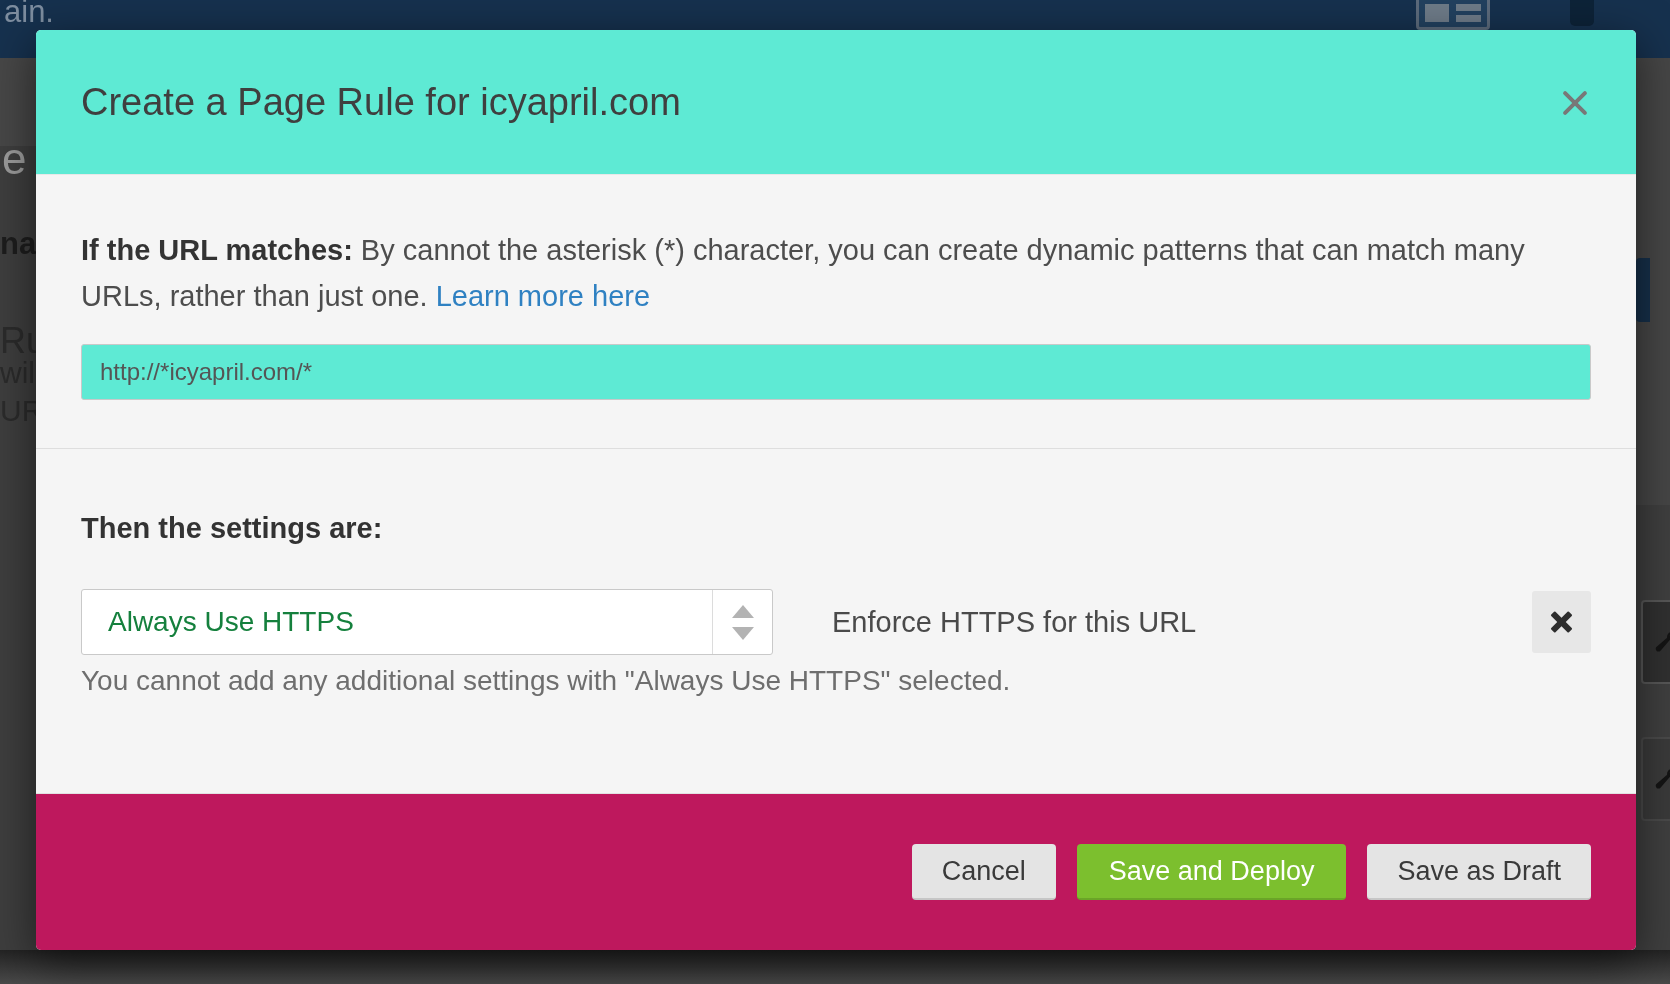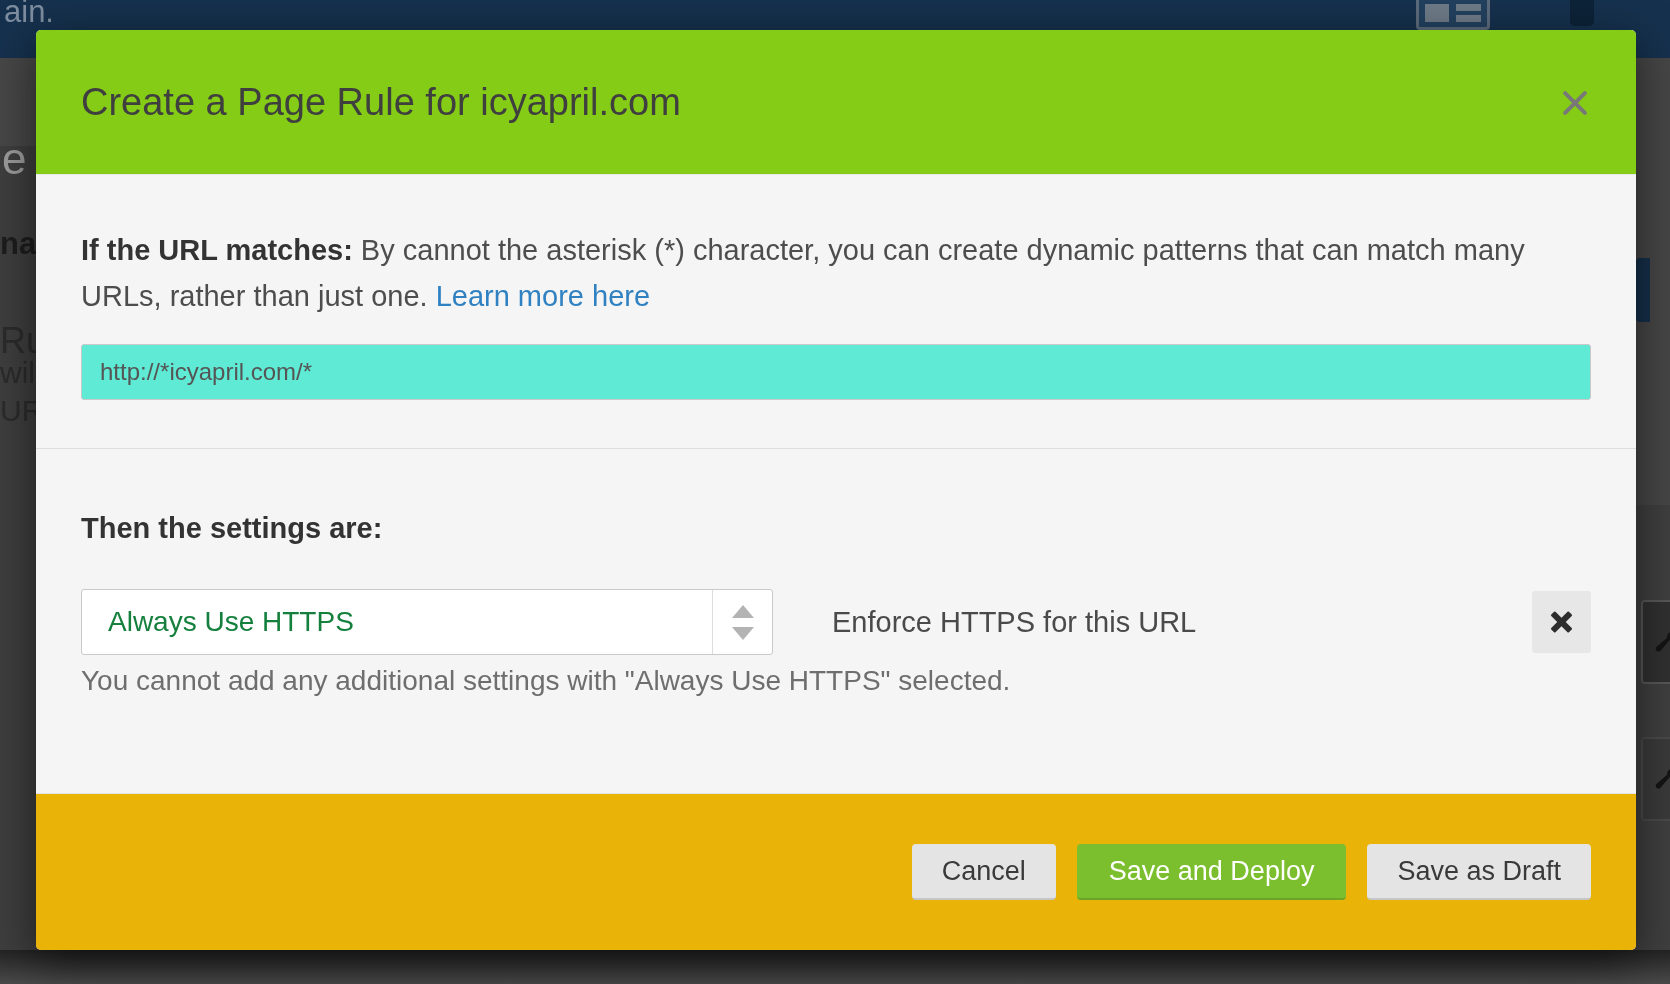--- a/index.html
+++ b/index.html
@@ -35,21 +35,21 @@
   .wrench-btn.w2 { top:679px; background:#3a3a3a; border-color:#4a4a4a; }
   .wrench-glyph { width:30px; height:30px; margin-left:6px; }
 
   .dim-bottom { position:absolute; left:0; top:950px; width:1670px; height:34px;
                 background:linear-gradient(#232323,#4a4a4a); }
 
   
   .modal { position:absolute; left:36px; top:30px; width:1600px; height:920px;
            background:#f5f5f5; border-radius:5px; box-shadow:0 12px 45px rgba(0,0,0,.55);
            display:flex; flex-direction:column; overflow:hidden; }
-  .modal-header { height:145px; background:#84cc16; border-bottom:1px solid #e8e8e8;
+  .modal-header { height:145px; background:#5eead4; border-bottom:1px solid #e8e8e8;
                   display:flex; align-items:center; padding:0 45px; position:relative; flex:0 0 auto; }
   .modal-title { font-size:38px; color:#3f3f3f; font-weight:400; }
   .close-btn { position:absolute; right:40px; top:52px; width:42px; height:42px; cursor:pointer; }
   .close-btn .bar { position:absolute; left:5px; top:19px; width:32px; height:4px; background:#787878; border-radius:2px; }
   .close-btn .bar.b1 { transform:rotate(45deg); }
   .close-btn .bar.b2 { transform:rotate(-45deg); }
 
   .modal-body { flex:1 1 auto; padding:52px 45px 0 45px; position:relative; }
   .url-text { font-size:29px; line-height:46px; color:#4d4d4d; max-width:1475px; }
   .url-text b { color:#333333; }
@@ -69,21 +69,21 @@
   .tri-up   { width:0; height:0; border-left:11px solid transparent; border-right:11px solid transparent; border-bottom:13px solid #b3b3b3; }
   .tri-down { width:0; height:0; border-left:11px solid transparent; border-right:11px solid transparent; border-top:13px solid #b3b3b3; }
   .setting-desc { margin-left:59px; align-self:center; font-size:29px; color:#4a4a4a; }
   .remove-btn { margin-left:auto; width:59px; height:62px; align-self:center; background:#e7e7e7;
                 border:0; border-radius:3px; position:relative; cursor:pointer; }
   .remove-btn .bar { position:absolute; left:17px; top:28px; width:25px; height:6px; background:#2d2d2d; border-radius:1px; }
   .remove-btn .bar.b1 { transform:rotate(45deg); }
   .remove-btn .bar.b2 { transform:rotate(-45deg); }
   .setting-note { margin-top:10px; font-size:28px; color:#6e6e6e; }
 
-  .modal-footer { flex:0 0 157px; background:#eab308; border-top:1px solid #e2e2e2;
+  .modal-footer { flex:0 0 157px; background:#be185d; border-top:1px solid #e2e2e2;
                   display:flex; align-items:center; justify-content:flex-end; gap:21px; padding:0 45px; }
   .btn { height:56px; border:0; border-radius:4px; font-size:27px; padding:0 30px; cursor:pointer;
          font-family:"Liberation Sans","DejaVu Sans",sans-serif; }
   .btn-gray { background:#e4e4e4; color:#3a3a3a; border-bottom:2px solid #c6c6c6; }
   .btn-green { background:#7cbf2e; color:#ffffff; border-bottom:2px solid #6aa527; padding:0 32px; }
 </style>
 </head>
 <body>
 
 <div class="navbar">

